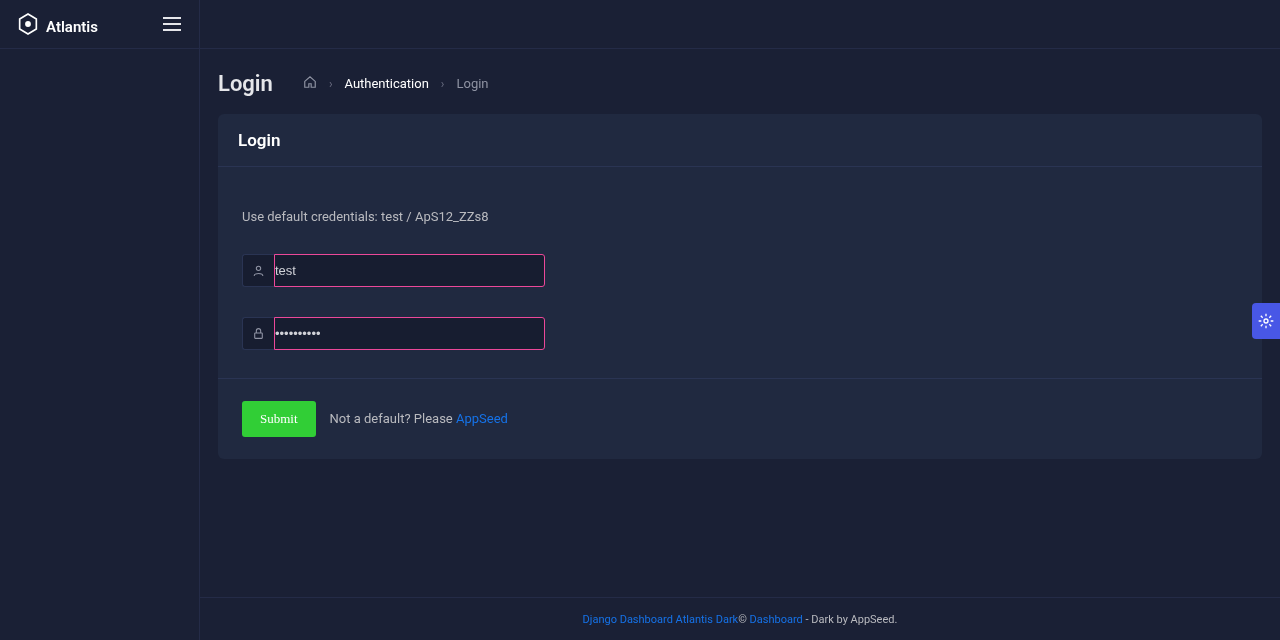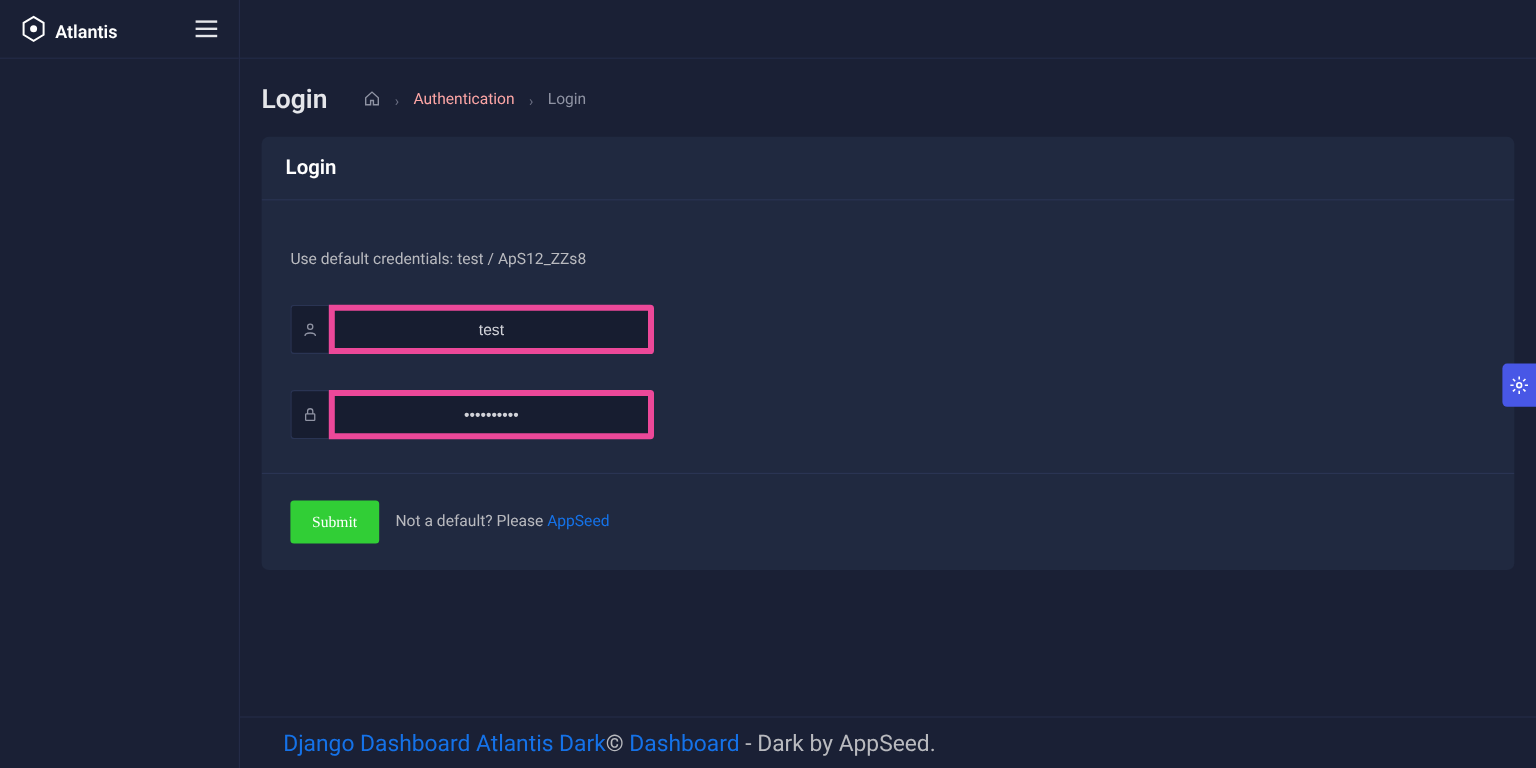--- a/index.html
+++ b/index.html
@@ -73,21 +73,21 @@
       font-weight: 600;
     }
     .breadcrumb {
       display: flex;
       align-items: center;
       gap: 12px;
       font-size: 13px;
       color: #8f93a3;
     }
     .breadcrumb .chev { color:#6a6e82; font-size:12px; }
-    .breadcrumb a { color:#fca5a5; text-decoration:none; }
+    .breadcrumb a { color:#ffffff; text-decoration:none; }
 
     .card {
       background: #202940;
       border-radius: 6px;
       overflow: hidden;
     }
     .card-header {
       padding: 16px 20px;
       border-bottom: 1px solid #2a3453;
       color: #fff;
@@ -111,27 +111,26 @@
       width: 32px;
       background: #171d30;
       border: 1px solid #2a3453;
       border-right: none;
       border-radius: 3px 0 0 3px;
       display:flex; align-items:center; justify-content:center;
     }
     .form-input {
       flex: 1;
       background: #171d30;
-      border: 5px solid #ec4899;
+      border: 1px solid #ec4899;
       border-radius: 0 3px 3px 0;
       color: #d1d2d8;
       font-size: 13px;
       padding: 8px 0;
       outline: none;
-      text-align: center;
     }
     .form-input::placeholder { color:#6a6e82; }
 
     .card-footer {
       border-top: 1px solid #2a3453;
       padding: 22px 24px;
       display: flex;
       align-items: center;
       gap: 14px;
       font-size: 13px;
@@ -148,23 +147,23 @@
       font-family: Liberation Serif, serif;
     }
 
     .footer {
       position: absolute;
       left: 200px; right: 0; bottom: 0;
       height: 43px;
       border-top: 1px solid #242b47;
       display: flex;
       align-items: center;
-      justify-content: flex-start;
+      justify-content: center;
       padding: 0 36px;
-      font-size: 19px;
+      font-size: 11px;
       color: #b9babf;
     }
     .footer a { color:#1572e8; text-decoration:none; }
 
     .settings-tab {
       position: absolute;
       right: 0; top: 303px;
       width: 28px; height: 36px;
       background: #4857e6;
       border-radius: 4px 0 0 4px;

